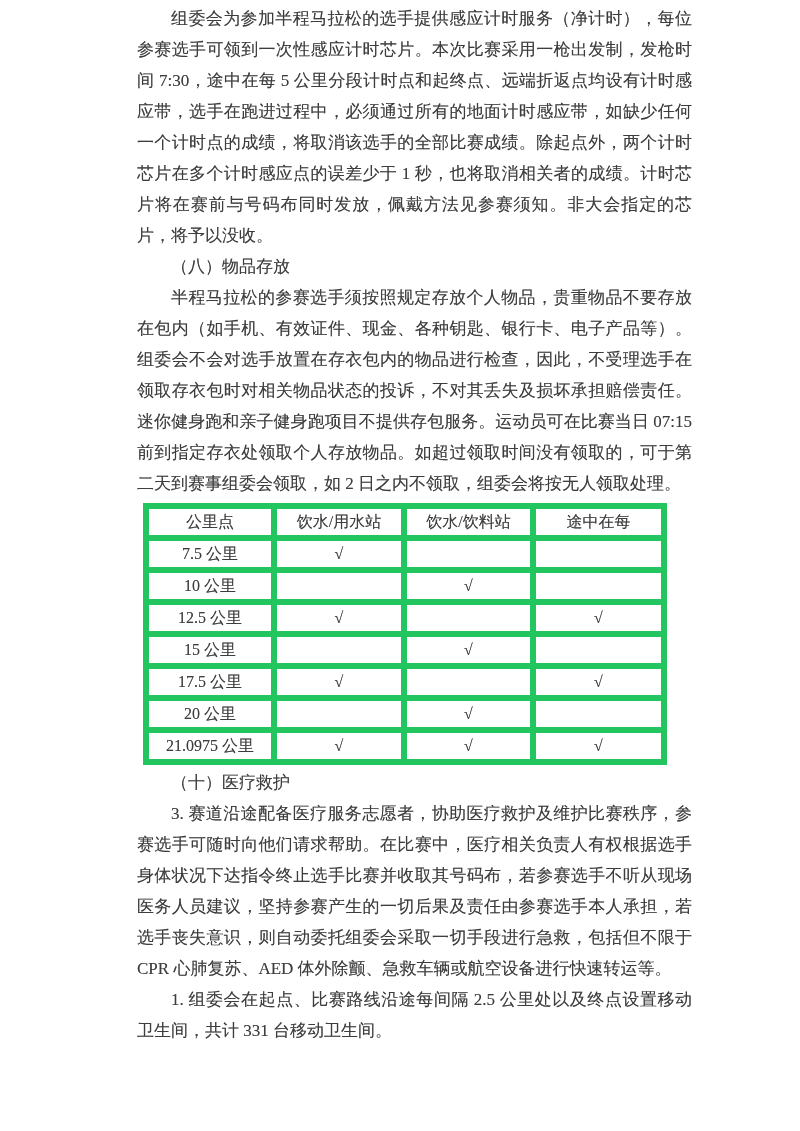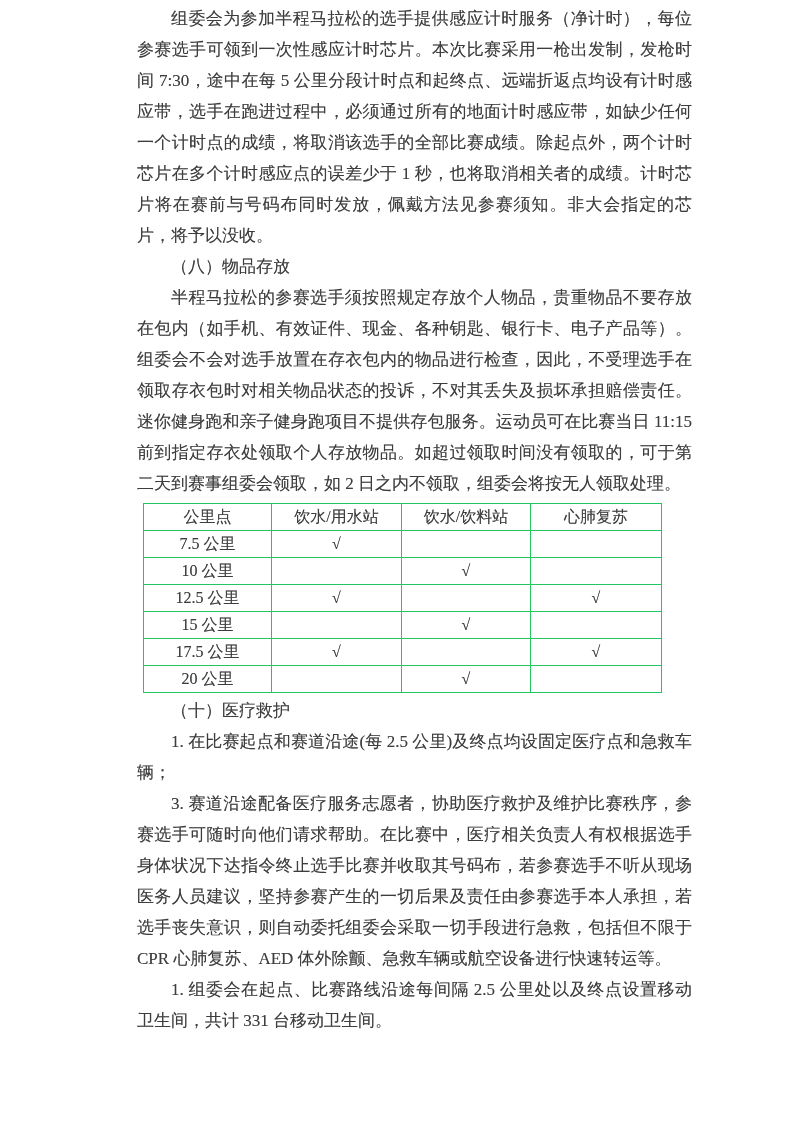--- a/index.html
+++ b/index.html
@@ -23,21 +23,21 @@
     text-shadow: 0 0 0.5px rgba(61,61,61,0.45);
   }
   .para { text-indent: 2em; margin-left: 26px; }
   table.supply {
     border-collapse: collapse;
     table-layout: fixed;
     width: 518px;
     margin: 4px 0 2px 32px;
   }
   table.supply th, table.supply td {
-    border: 1px solid #22c55e;
+    border: 6px solid #22c55e;
     height: 27px;
     padding: 0;
     text-align: center;
     vertical-align: middle;
     font-weight: normal;
     font-size: 16px;
     line-height: 26px;
     text-indent: 0;
     color: #3d3d3d;
   }
@@ -45,36 +45,36 @@
 </style>
 </head>
 <body>
 
 <div class="doc">
 
   <p class="para">组委会为参加半程马拉松的选手提供感应计时服务（净计时），每位参赛选手可领到一次性感应计时芯片。本次比赛采用一枪出发制，发枪时间 7:30，途中在每 5 公里分段计时点和起终点、远端折返点均设有计时感应带，选手在跑进过程中，必须通过所有的地面计时感应带，如缺少任何一个计时点的成绩，将取消该选手的全部比赛成绩。除起点外，两个计时芯片在多个计时感应点的误差少于 1 秒，也将取消相关者的成绩。计时芯片将在赛前与号码布同时发放，佩戴方法见参赛须知。非大会指定的芯片，将予以没收。</p>
 
   <p class="para">（八）物品存放</p>
 
-  <p class="para">半程马拉松的参赛选手须按照规定存放个人物品，贵重物品不要存放在包内（如手机、有效证件、现金、各种钥匙、银行卡、电子产品等）。组委会不会对选手放置在存衣包内的物品进行检查，因此，不受理选手在领取存衣包时对相关物品状态的投诉，不对其丢失及损坏承担赔偿责任。迷你健身跑和亲子健身跑项目不提供存包服务。运动员可在比赛当日 11:15 前到指定存衣处领取个人存放物品。如超过领取时间没有领取的，可于第二天到赛事组委会领取，如 2 日之内不领取，组委会将按无人领取处理。</p>
+  <p class="para">半程马拉松的参赛选手须按照规定存放个人物品，贵重物品不要存放在包内（如手机、有效证件、现金、各种钥匙、银行卡、电子产品等）。组委会不会对选手放置在存衣包内的物品进行检查，因此，不受理选手在领取存衣包时对相关物品状态的投诉，不对其丢失及损坏承担赔偿责任。迷你健身跑和亲子健身跑项目不提供存包服务。运动员可在比赛当日 07:15 前到指定存衣处领取个人存放物品。如超过领取时间没有领取的，可于第二天到赛事组委会领取，如 2 日之内不领取，组委会将按无人领取处理。</p>
 
 
   <table class="supply">
     <colgroup>
       <col style="width:128px">
         <col style="width:130px">
         <col style="width:129px">
         <col style="width:131px">
     </colgroup>
     <tbody>
         <tr>
       <th>公里点</th>
       <th>饮水/用水站</th>
       <th>饮水/饮料站</th>
-      <th>心肺复苏</th>
+      <th>途中在每</th>
     </tr>
     <tr>
       <td>7.5 公里</td>
       <td>√</td>
       <td></td>
       <td></td>
     </tr>
     <tr>
       <td>10 公里</td>
       <td></td>
@@ -98,26 +98,31 @@
       <td>√</td>
       <td></td>
       <td>√</td>
     </tr>
     <tr>
       <td>20 公里</td>
       <td></td>
       <td>√</td>
       <td></td>
     </tr>
+    <tr>
+      <td>21.0975 公里</td>
+      <td>√</td>
+      <td>√</td>
+      <td>√</td>
+    </tr>
   </tbody>
     </table>
 
   <p class="para after-table">（十）医疗救护</p>
 
-  <p class="para">1. 在比赛起点和赛道沿途(每 2.5 公里)及终点均设固定医疗点和急救车辆；</p>
 
 
   <p class="para">3. 赛道沿途配备医疗服务志愿者，协助医疗救护及维护比赛秩序，参赛选手可随时向他们请求帮助。在比赛中，医疗相关负责人有权根据选手身体状况下达指令终止选手比赛并收取其号码布，若参赛选手不听从现场医务人员建议，坚持参赛产生的一切后果及责任由参赛选手本人承担，若选手丧失意识，则自动委托组委会采取一切手段进行急救，包括但不限于 CPR 心肺复苏、AED 体外除颤、急救车辆或航空设备进行快速转运等。</p>
 
 
   <p class="para">1. 组委会在起点、比赛路线沿途每间隔 2.5 公里处以及终点设置移动卫生间，共计 331 台移动卫生间。</p>
 
 </div>
 
 </body></html>

